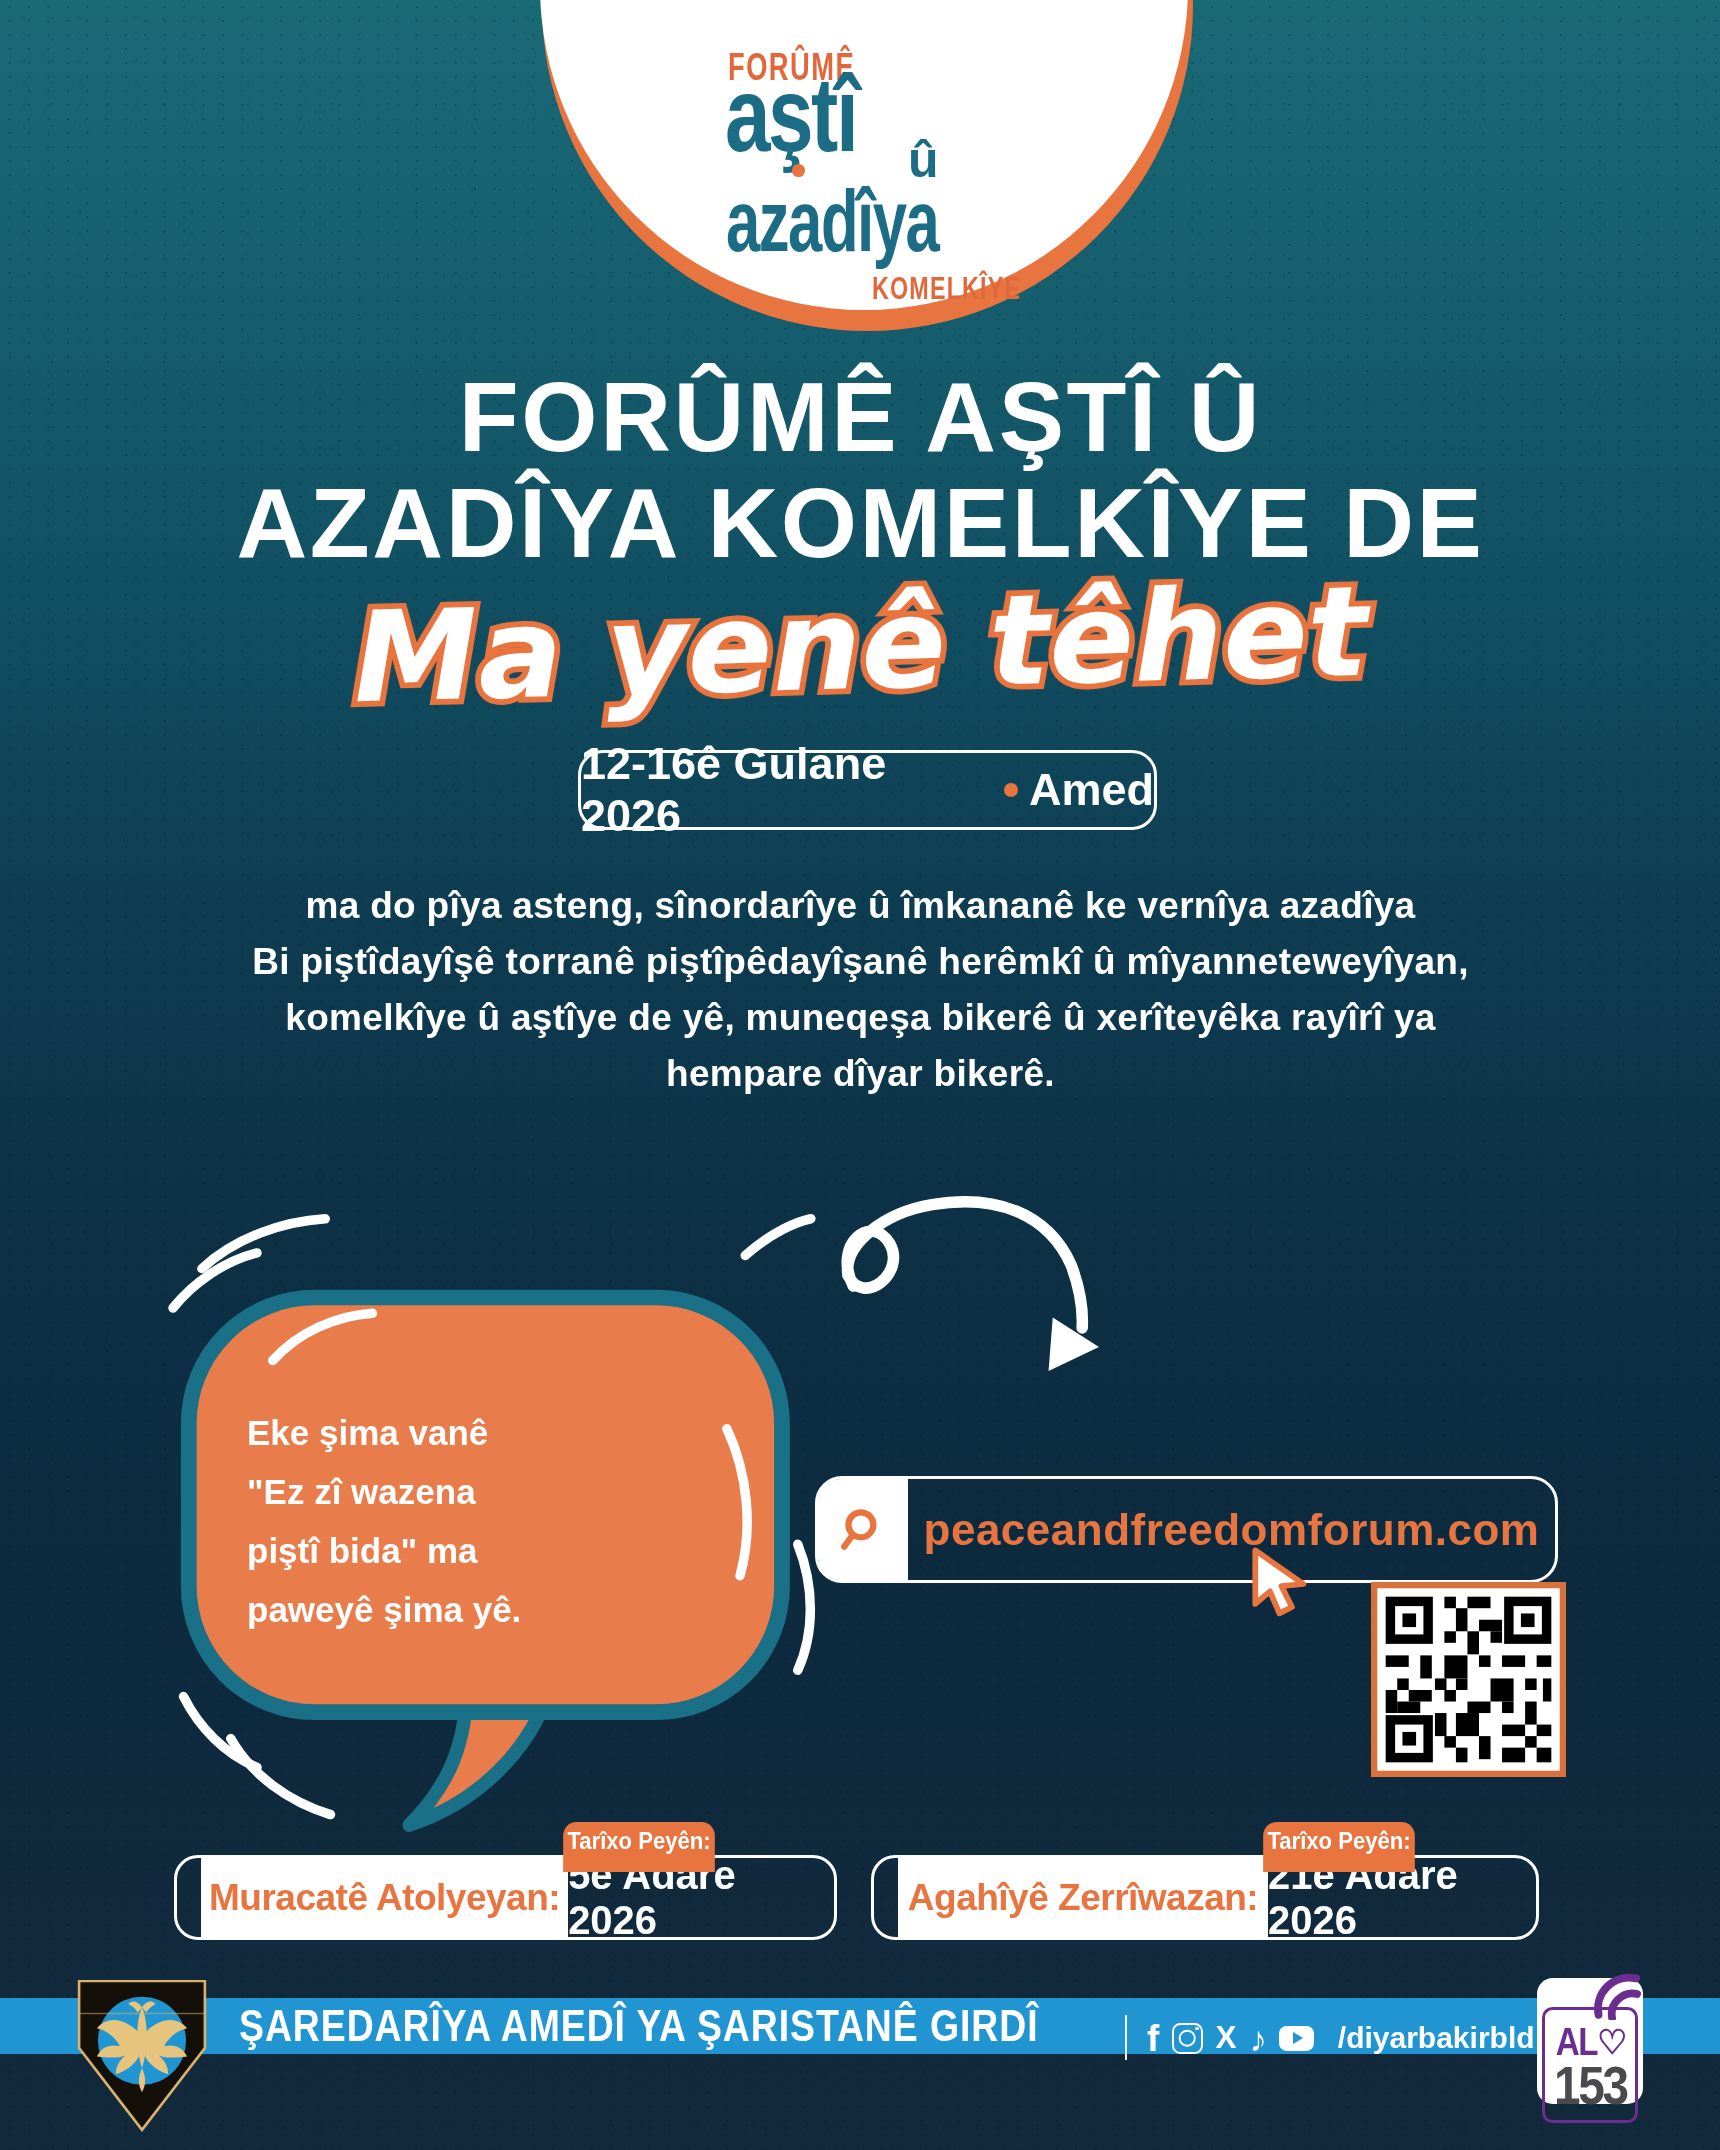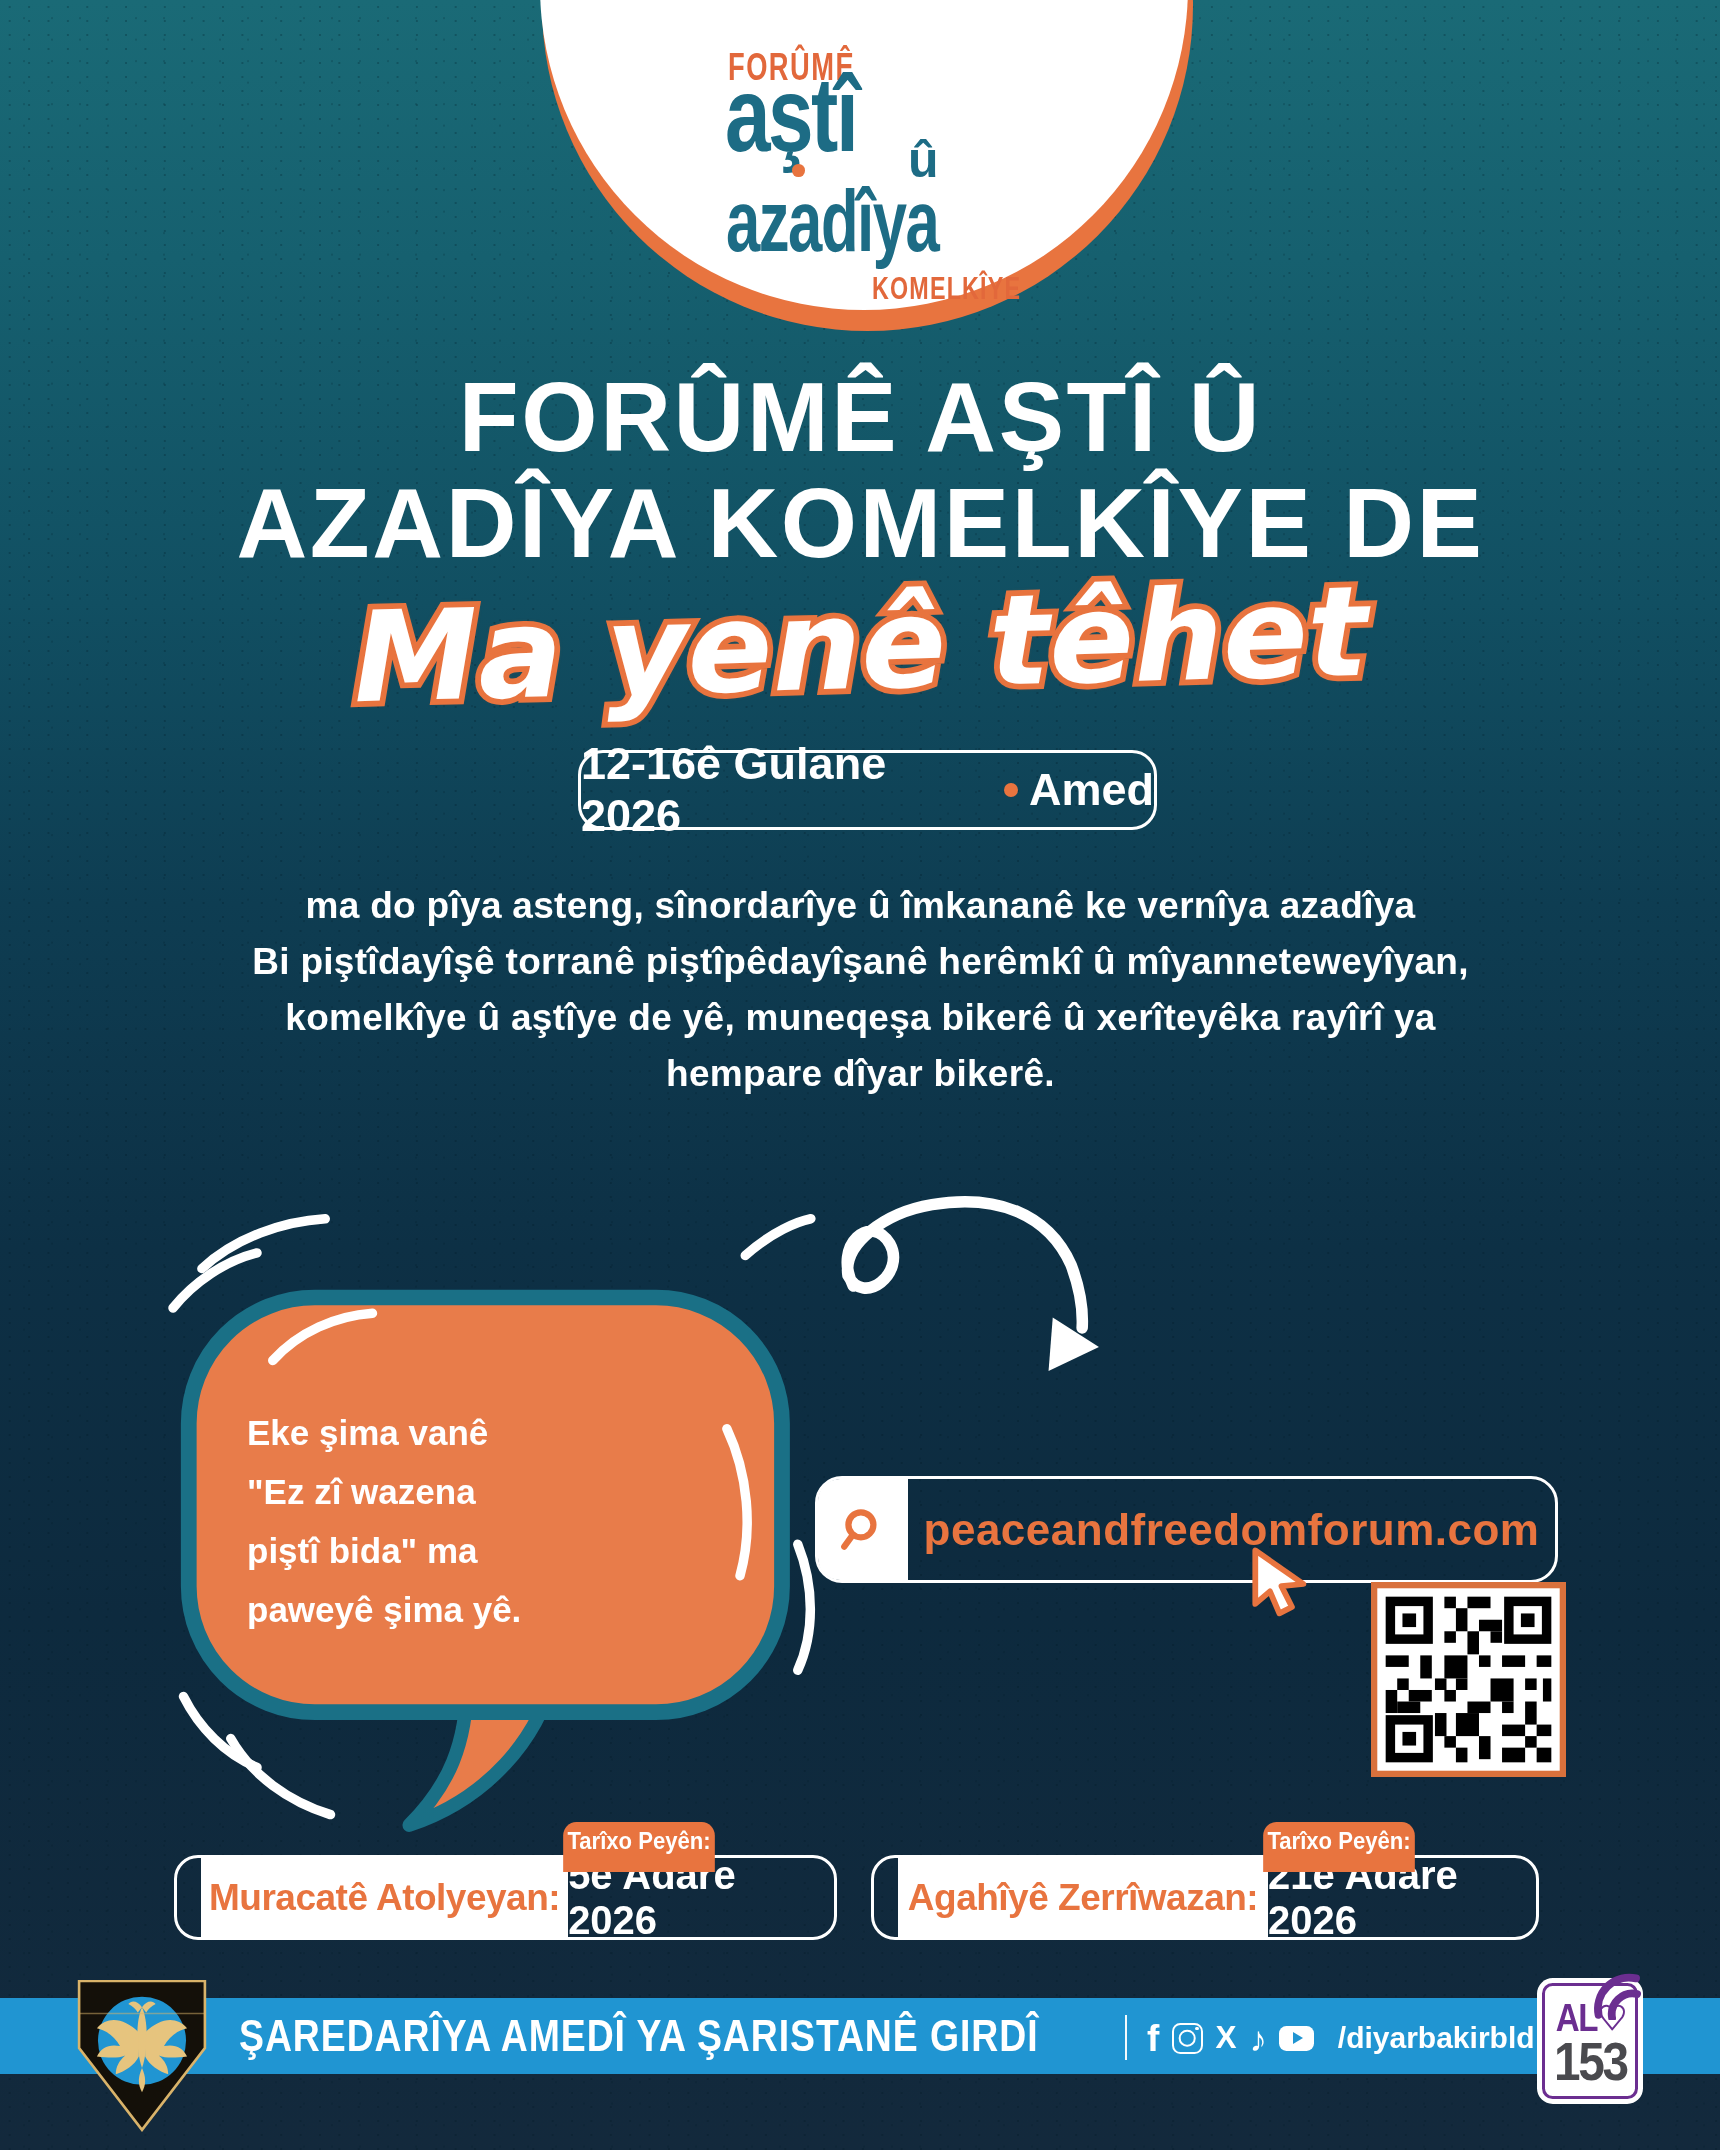--- a/index.html
+++ b/index.html
@@ -93,42 +93,42 @@
   }
   .badge-label{
     flex:0 0 58%;background:#ffffff;display:flex;align-items:center;justify-content:center;
     color:#e8743f;font-size:37px;font-weight:700;letter-spacing:-0.5px;
   }
   .badge-date{
     flex:1;display:flex;align-items:center;justify-content:center;
     color:#ffffff;font-size:40px;font-weight:700;
   }
   
-  .band{left:0;top:1998px;width:1721px;height:76px;background:#2095d2;display:flex;align-items:center;}
+  .band{left:0;top:1998px;width:1721px;height:56px;background:#2095d2;display:flex;align-items:center;}
   .municipality{position:absolute;left:239px;top:50%;transform:translateY(-50%) scaleX(.85);transform-origin:left center;color:#ffffff;font-size:44px;font-weight:700;letter-spacing:1.1px;white-space:nowrap;}
   .band-divider{position:absolute;left:1125px;top:17.3px;width:2.1px;height:45px;background:#ffffff;opacity:.95;}
   .social-row{position:absolute;left:1147px;top:0;height:80px;display:flex;align-items:center;gap:12.6px;}
   .icon-f{color:#ffffff;font-size:37px;font-weight:700;line-height:1;}
   .icon-x{color:#ffffff;font-size:31.5px;font-weight:700;line-height:1;}
   .icon-note{color:#ffffff;font-size:35px;font-weight:700;line-height:1;}
   .icon-ig{width:27px;height:27px;border:2.6px solid #ffffff;border-radius:8.4px;position:relative;}
   .icon-ig::before{content:"";position:absolute;left:50%;top:50%;transform:translate(-50%,-50%);width:12.6px;height:12.6px;border:2.6px solid #ffffff;border-radius:50%;}
   .icon-ig::after{content:"";position:absolute;right:2.1px;top:2.1px;width:3.7px;height:3.7px;border-radius:50%;background:#ffffff;}
   .icon-yt{width:35px;height:25px;background:#ffffff;border-radius:7.4px;display:flex;align-items:center;justify-content:center;}
   .icon-yt::after{content:"";border-left:10.5px solid #2095d2;border-top:6.3px solid transparent;border-bottom:6.3px solid transparent;margin-left:2.1px;}
   .social-handle{color:#ffffff;font-size:30px;font-weight:700;margin-left:11px;letter-spacing:0;}
   .emblem-svg{left:62px;top:1980px;width:160px;height:152px;z-index:5;}
   
   .alo-card{
     left:1537px;top:1978px;width:106px;height:126px;z-index:6;
     background:#ffffff;border-radius:15.8px;padding:5.3px;box-sizing:border-box;
   }
   .alo-inner{
     width:100%;height:100%;border:3.7px solid #6b2e90;border-radius:10.5px;box-sizing:border-box;
-    display:flex;flex-direction:column;align-items:center;justify-content:center;
+    display:flex;flex-direction:column;align-items:center;justify-content:center;margin-top:24px;
   }
   .alo-top{display:flex;align-items:center;color:#6b2e90;font-weight:700;}
   .alo-al{font-size:39px;letter-spacing:-1.6px;transform:scaleX(.85);}
   .alo-heart{font-size:34px;margin-left:-4.2px;}
   .alo-num{color:#4a4a4e;font-size:53px;font-weight:700;letter-spacing:-2.6px;line-height:.9;transform:scaleX(.9);margin-top:-2.1px;}
   .alo-arcs{position:absolute;right:-10.5px;top:-8.4px;width:63px;height:50px;}
 </style>
 </head>
 <body>
 

